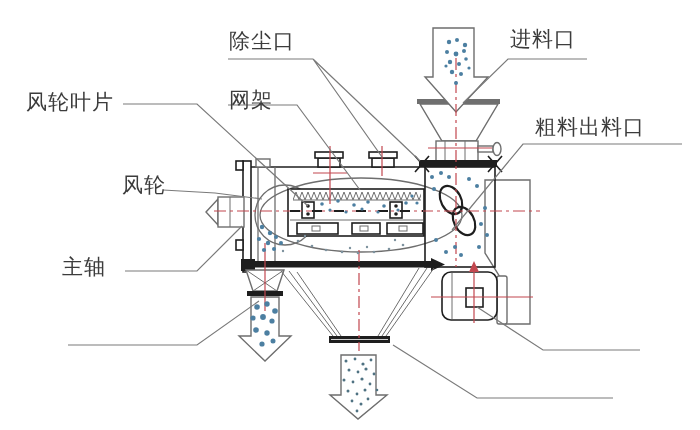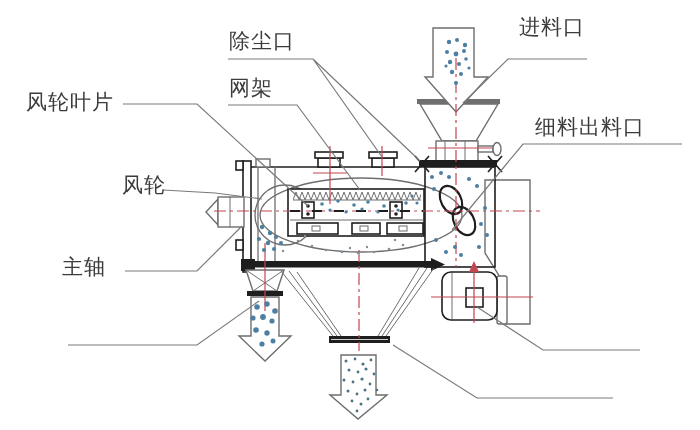--- a/index.html
+++ b/index.html
@@ -284,19 +284,19 @@
     <path class="leader" d="M68,345 H197 L259,301"></path>
     <path class="leader" d="M587,59 H508 L463,103"></path>
     <path class="leader" d="M682,144 H523 L452,230"></path>
     <path class="leader" d="M640,350 H543 L477,307"></path>
     <path class="leader" d="M613,398 H477 L393,345"></path>
   </g>
 </svg>
 
 <div class="lbl" style="left:26px;top:91px;text-align:right;">风轮叶片</div>
 <div class="lbl" style="left:229px;top:30px;">除尘口</div>
-<div class="lbl" style="left:229px;top:77px;">网架</div>
-<div class="lbl" style="left:510px;top:16px;margin-left:9px;">进料口</div>
+<div class="lbl" style="left:229px;top:89px;">网架</div>
+<div class="lbl" style="left:510px;top:28px;">进料口</div>
 <div class="lbl" style="left:112px;top:174px;margin-left:10px;">风轮</div>
-<div class="lbl" style="left:535px;top:116px;">细料出料口</div>
+<div class="lbl" style="left:535px;top:116px;">粗料出料口</div>
 <div class="lbl" style="left:62px;top:256px;">主轴</div>
 
 </div>
 
 </body></html>

